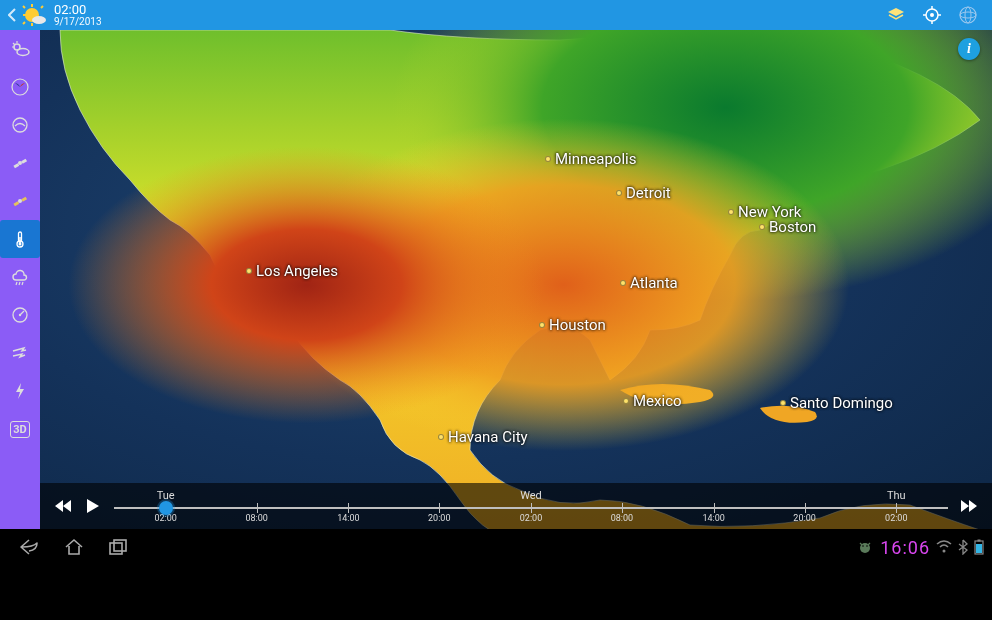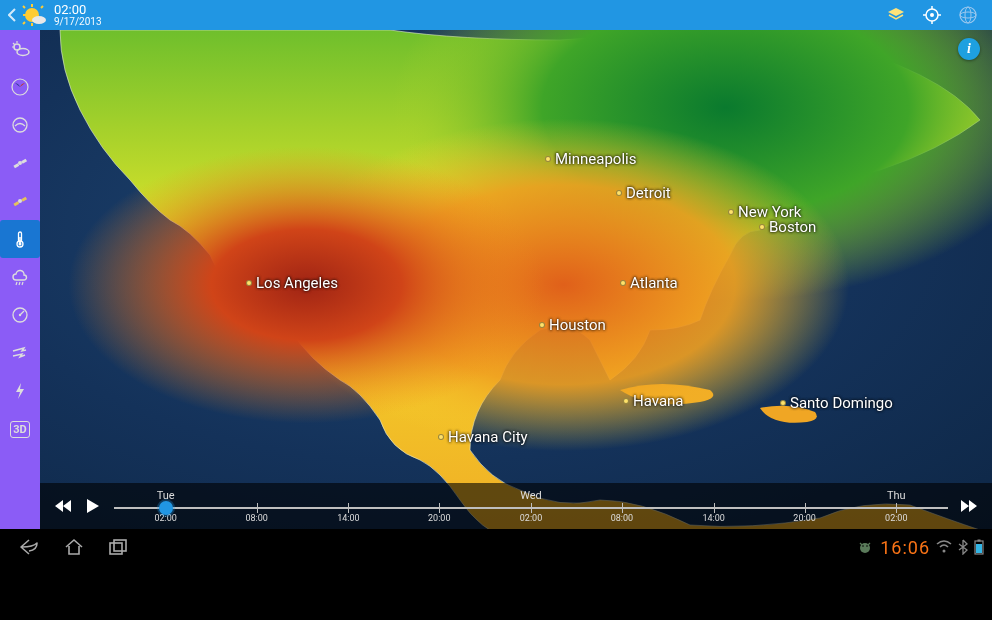--- a/index.html
+++ b/index.html
@@ -47,21 +47,21 @@
   .tl-tick { position: absolute; top: 20px; width: 1px; height: 10px; background: #bfbfbf; }
   .tl-tick-label { position: absolute; top: 30px; font-size: 9px; color: #ddd; transform: translateX(-50%); }
   .tl-day-label { position: absolute; top: 6px; font-size: 11px; color: #ddd; transform: translateX(-50%); }
   .tl-handle { position: absolute; top: 18px; width: 14px; height: 14px; border-radius: 50%; background: #2196e3; transform: translateX(-50%); box-shadow: 0 0 0 2px rgba(33,150,227,0.3); }
   
   
   .systembar { height: 36px; background: #000; display: flex; align-items: center; padding: 0 8px; color: #bbb; }
   .nav-btn { width: 44px; height: 36px; display: flex; align-items: center; justify-content: center; }
   .sys-spacer { flex: 1; }
   .sys-right { display: flex; align-items: center; gap: 6px; }
-  .sys-clock { color: #f97316; font-size: 18px; letter-spacing: 1px; }
+  .sys-clock { color: #d946ef; font-size: 18px; letter-spacing: 1px; }
   .sys-icon { display: flex; align-items: center; }
 </style>
 </head>
 <body>
 
 <div class="app">
 
   <div class="header">
     <div class="header-back">
       <svg width="8" height="14" viewBox="0 0 8 14">
@@ -240,35 +240,35 @@
             <span>Detroit</span>
           </div>
           <div class="city" style="left: 719px; top: 152px; margin-top: 36px;">
             <span class="dot"></span>
             <span>Boston</span>
           </div>
           <div class="city" style="left: 688px; top: 173px;">
             <span class="dot"></span>
             <span>New York</span>
           </div>
-          <div class="city" style="left: 206px; top: 232px; margin-top: 12px;">
+          <div class="city" style="left: 206px; top: 232px;">
             <span class="dot"></span>
             <span>Los Angeles</span>
           </div>
           <div class="city" style="left: 580px; top: 244px;">
             <span class="dot"></span>
             <span>Atlanta</span>
           </div>
           <div class="city" style="left: 499px; top: 286px;">
             <span class="dot"></span>
             <span>Houston</span>
           </div>
           <div class="city" style="left: 583px; top: 362px;">
             <span class="dot"></span>
-            <span>Havana</span>
+            <span>Mexico</span>
           </div>
           <div class="city" style="left: 398px; top: 398px;">
             <span class="dot"></span>
             <span>Havana City</span>
           </div>
           <div class="city" style="left: 740px; top: 364px;">
             <span class="dot"></span>
             <span>Santo Domingo</span>
           </div>
         </div>

